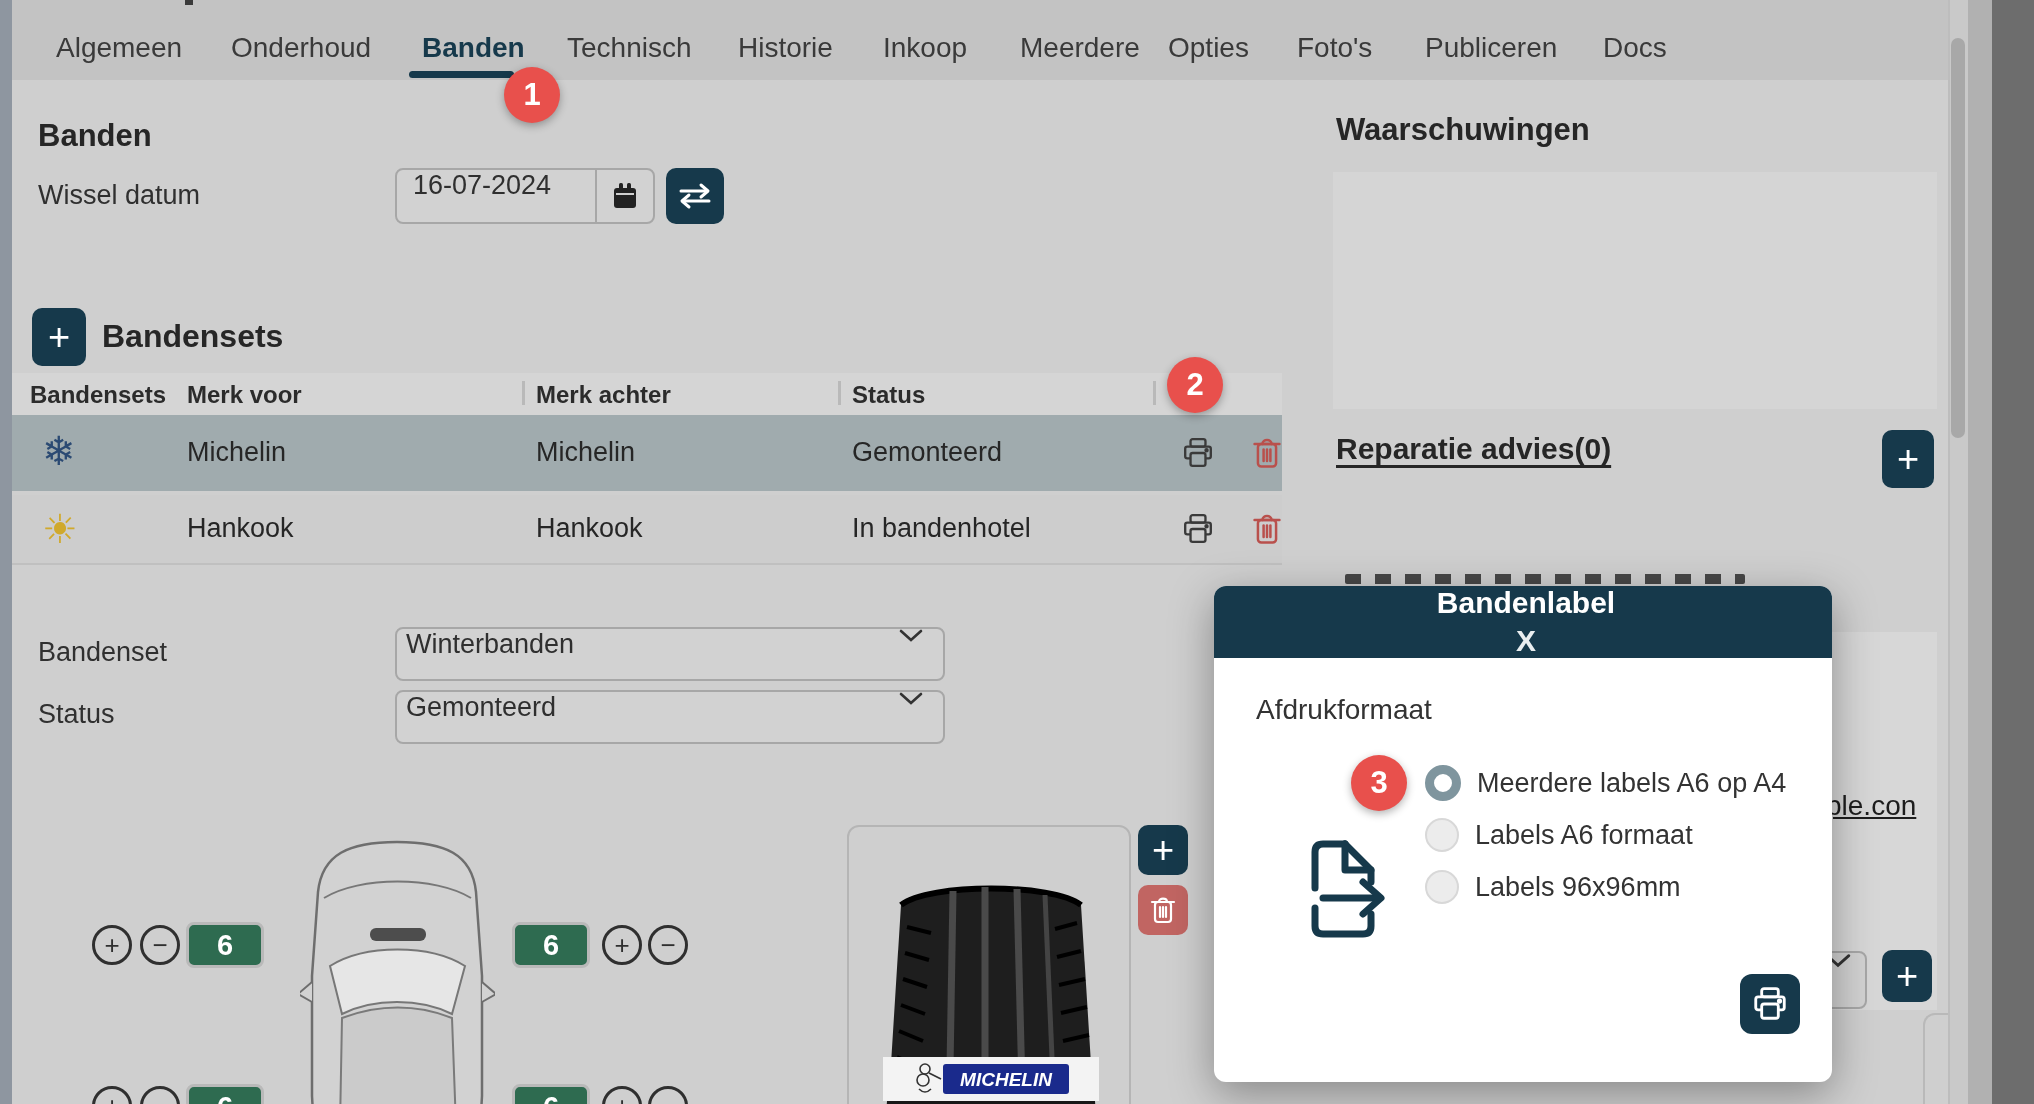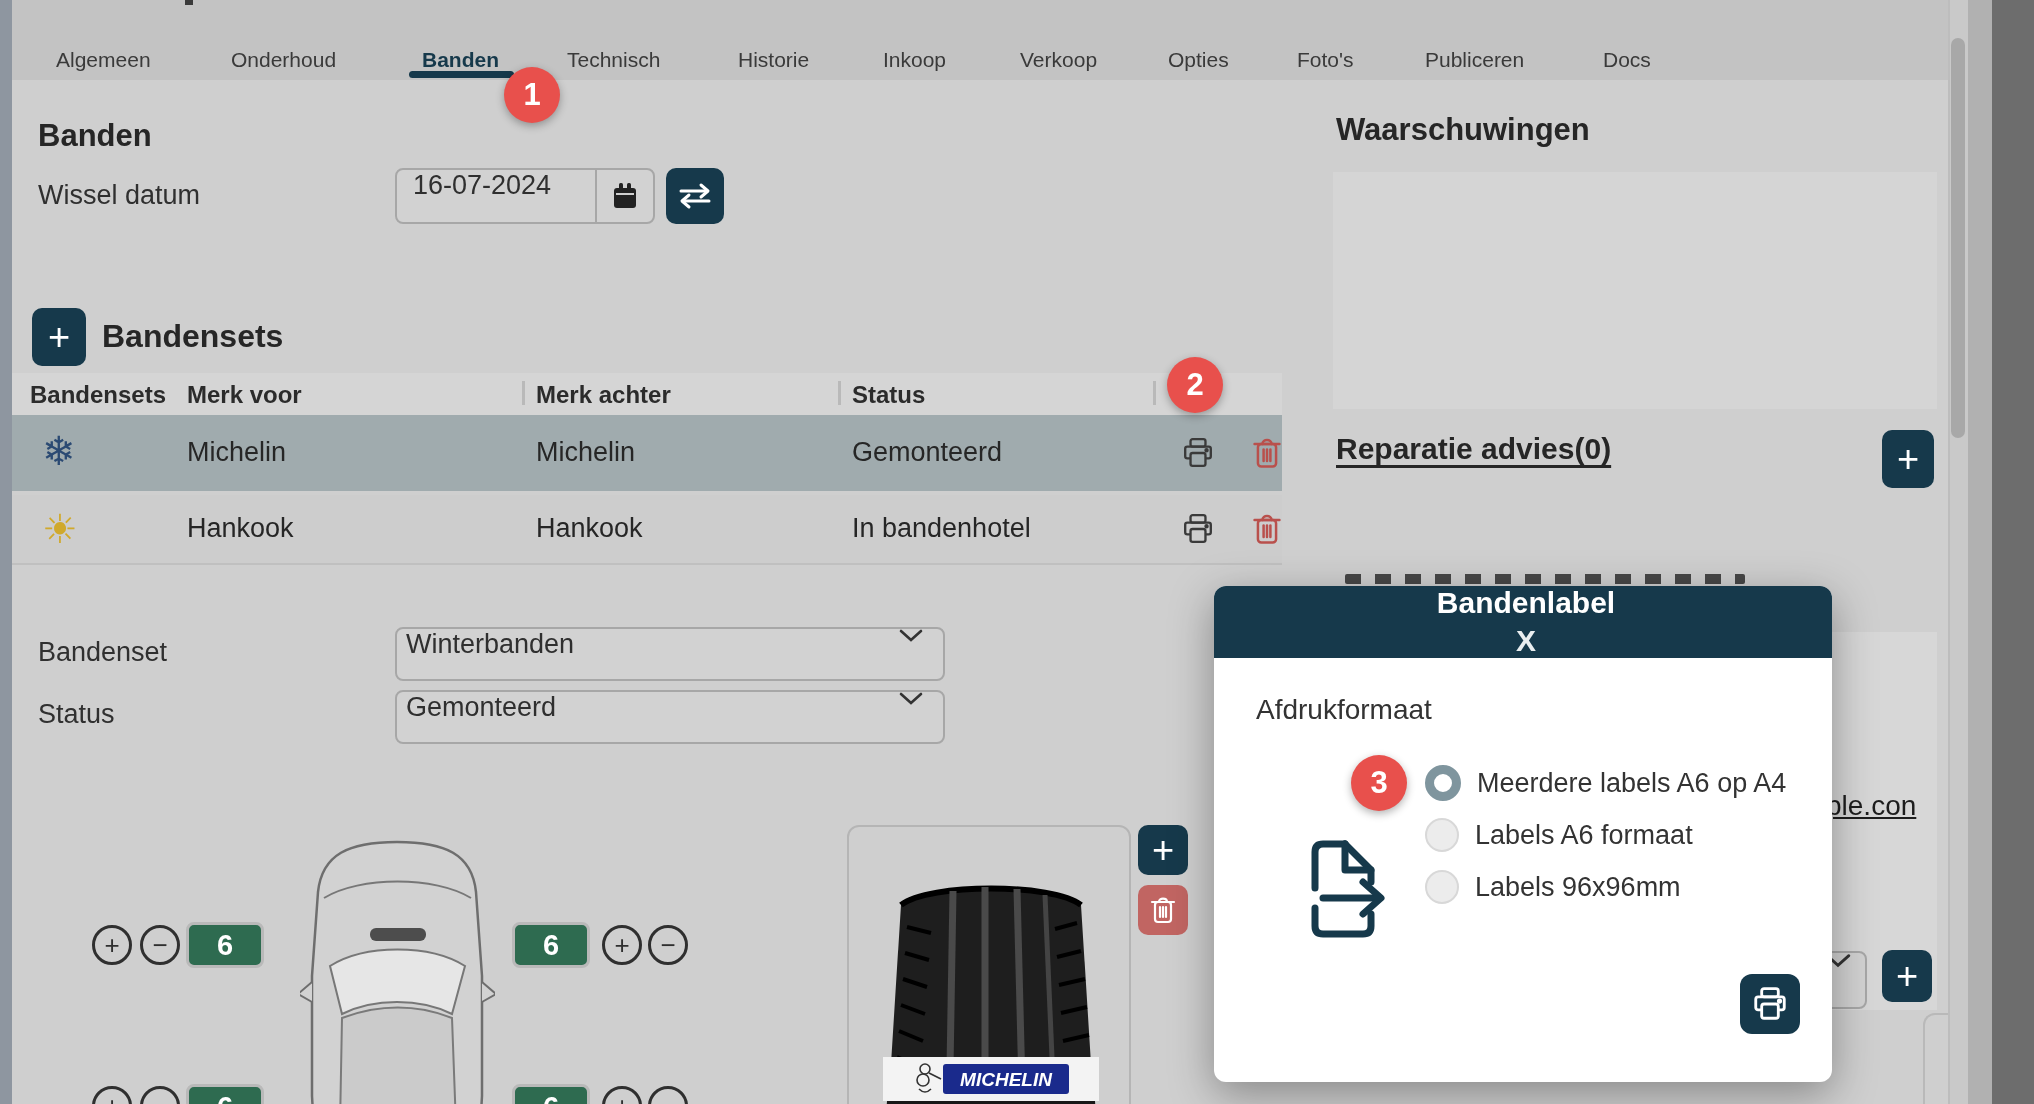--- a/index.html
+++ b/index.html
@@ -12,21 +12,21 @@
   .left-strip{left:0;top:0;width:12px;height:1104px;background:#8e96a0;}
   .nav{left:12px;top:0;width:1936px;height:80px;background:#c3c3c3;}
   .content-bg{left:12px;top:80px;width:1936px;height:1024px;background:#cfcfcf;}
   .scroll-track{left:1948px;top:0;width:20px;height:1104px;background:#c9c9c9;border-left:2px solid #bdbdbd;}
   .scroll-thumb{left:1951px;top:38px;width:14px;height:400px;background:#a8a8a8;border-radius:7px;}
   .gutter{left:1968px;top:0;width:24px;height:1104px;background:#b1b1b1;}
   .dark-edge{left:1992px;top:0;width:42px;height:1104px;background:#6d6d6d;}
   .top-sliver{left:185px;top:0;width:8px;height:5px;background:#3a3a3a;}
 
   
-  .tab{top:48px;font-size:21px;color:#3a3a3a;cursor:default;white-space:nowrap;}
+  .tab{top:32px;font-size:28px;color:#3a3a3a;cursor:default;white-space:nowrap;}
   .tab.active{color:#16394b;font-weight:bold;}
   .tab-underline{left:409px;top:71px;width:105px;height:7px;background:#16394b;border-radius:4px;}
 
   .num-badge{width:56px;height:56px;border-radius:50%;background:#e8504c;color:#fff;
     font-weight:bold;font-size:31px;display:flex;align-items:center;justify-content:center;
     box-shadow:0 3px 8px rgba(0,0,0,.30);z-index:40;}
 
   h1.sec{font-size:31px;font-weight:bold;margin:0;color:#262626;}
   .lbl{font-size:27px;color:#303030;}
 
@@ -107,21 +107,21 @@
   <div class="abs nav"></div>
   <div class="abs left-strip"></div>
   <div class="abs top-sliver"></div>
 
   <span class="abs tab" style="left:56px">Algemeen</span>
   <span class="abs tab" style="left:231px">Onderhoud</span>
   <span class="abs tab active" style="left:422px">Banden</span>
   <span class="abs tab" style="left:567px">Technisch</span>
   <span class="abs tab" style="left:738px">Historie</span>
   <span class="abs tab" style="left:883px">Inkoop</span>
-  <span class="abs tab" style="left:1020px">Verkoop</span>
+  <span class="abs tab" style="left:1020px">Meerdere</span>
   <span class="abs tab" style="left:1168px">Opties</span>
   <span class="abs tab" style="left:1297px">Foto's</span>
   <span class="abs tab" style="left:1425px">Publiceren</span>
   <span class="abs tab" style="left:1603px">Docs</span>
   <div class="abs tab-underline"></div>
   <div class="abs num-badge" style="left:504px;top:67px">1</div>
 
   <h1 class="abs sec" style="left:38px;top:118px">Banden</h1>
   <span class="abs lbl" style="left:38px;top:180px">Wissel datum</span>
   <div class="abs field date-field">

